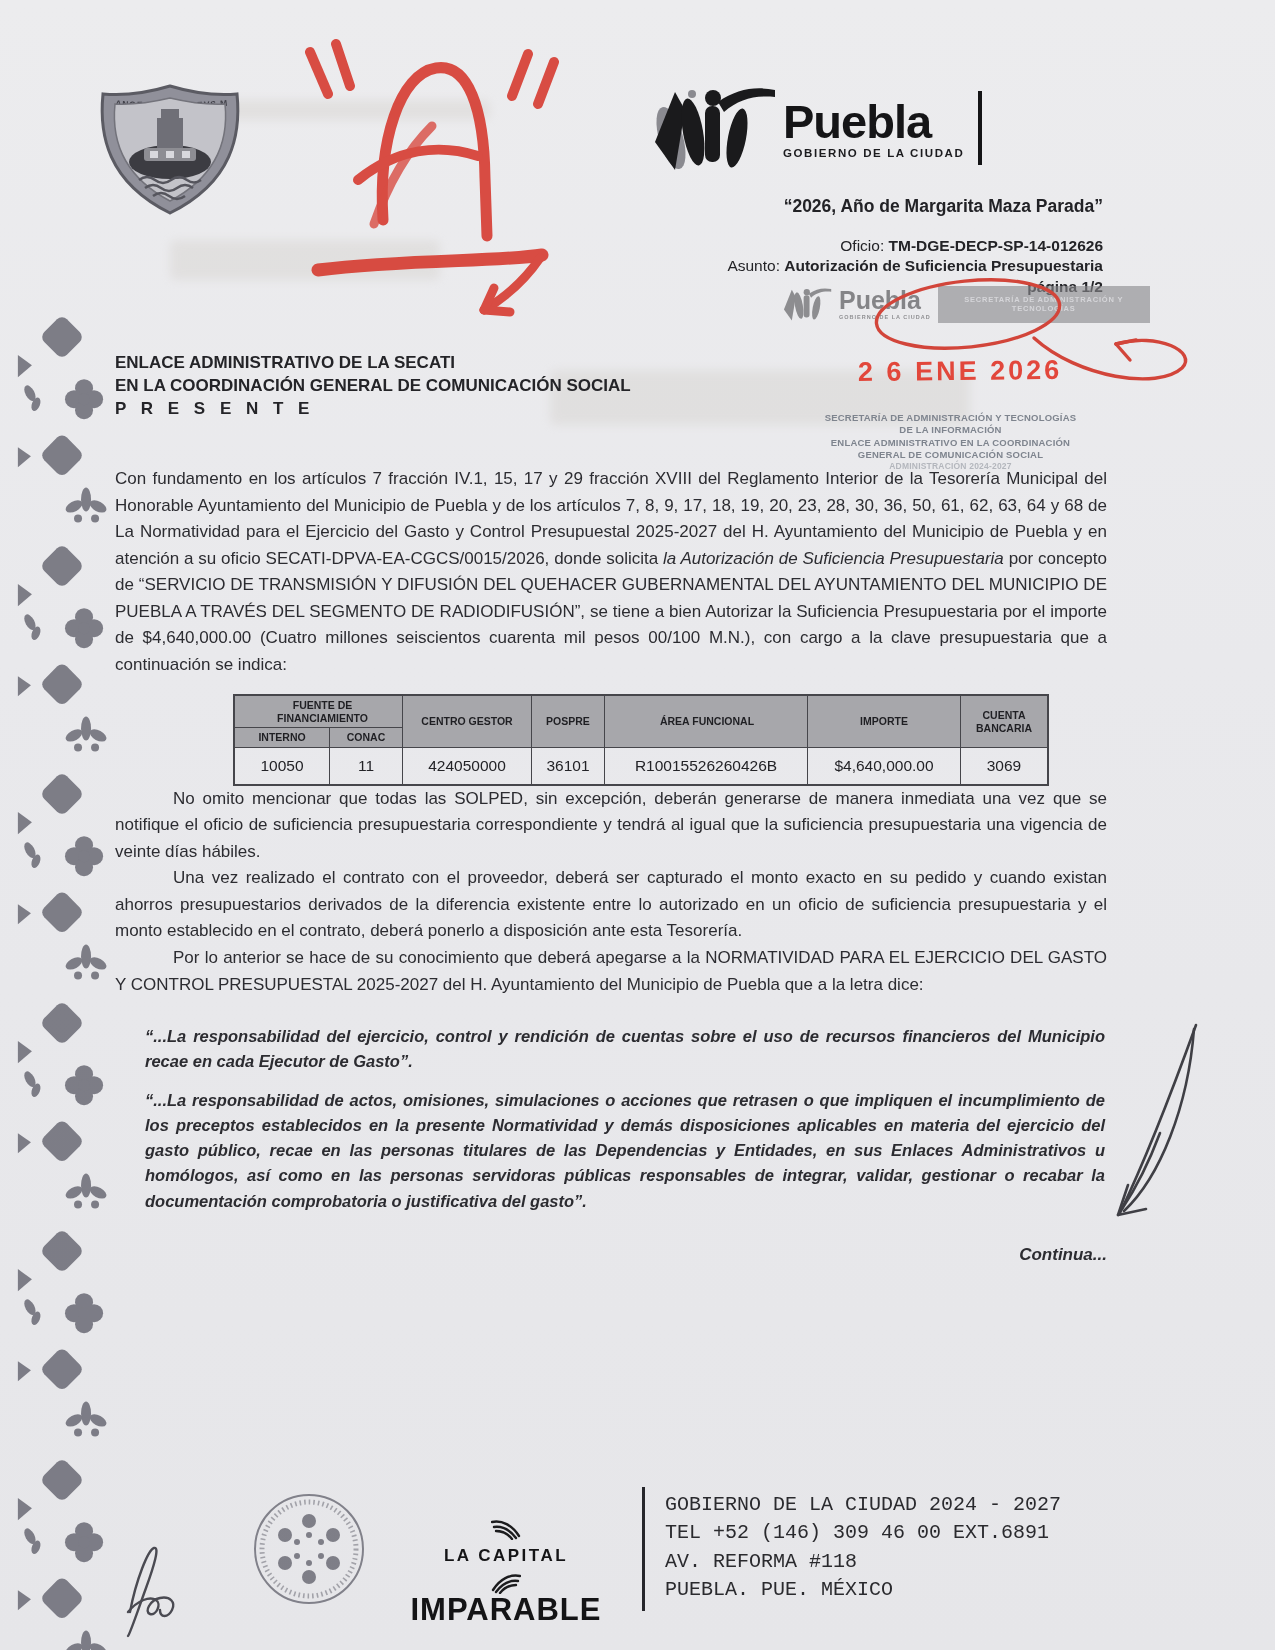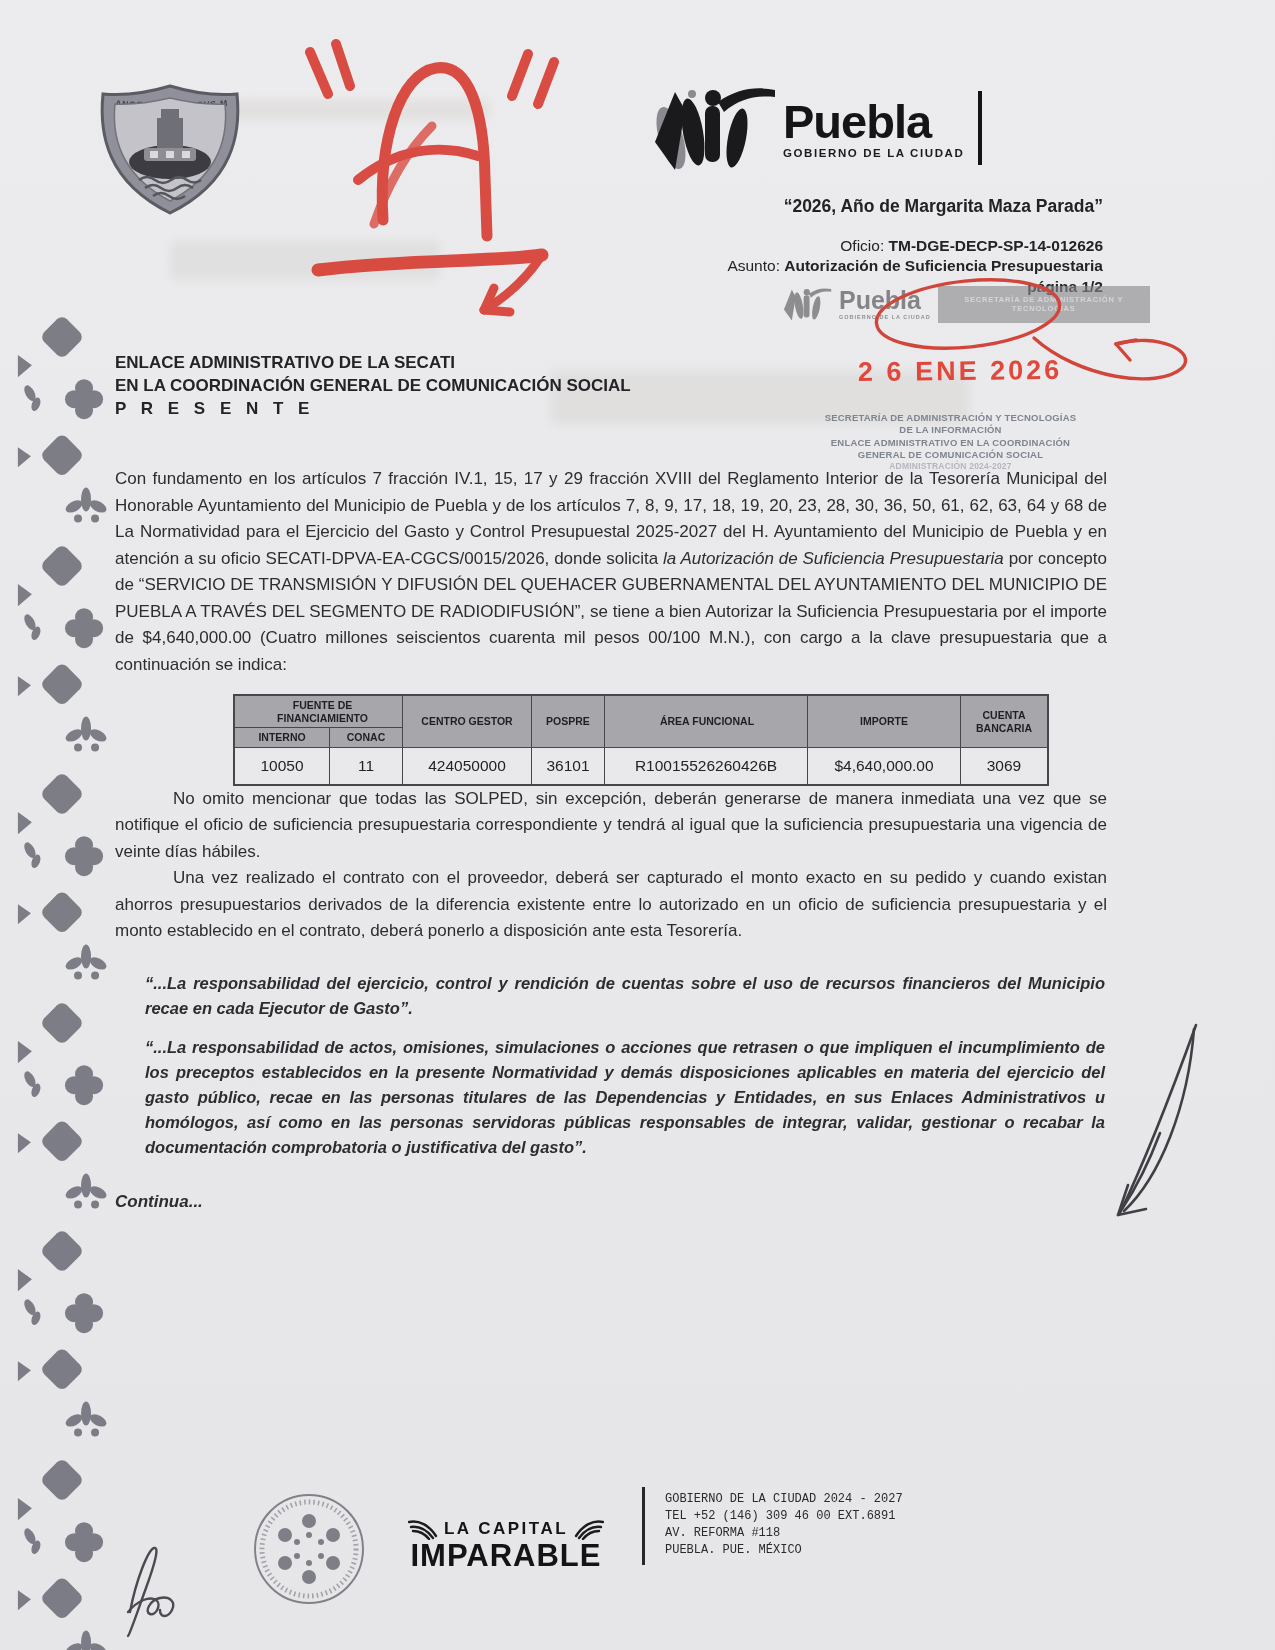--- a/index.html
+++ b/index.html
@@ -47,29 +47,29 @@
   .indent{text-indent:58px;}
   .p-table{margin:16px 0 0 118px;}
   table.budget{border-collapse:collapse;border:2px solid #46464b;}
   table.budget th,table.budget td{border:1.5px solid #46464b;text-align:center;vertical-align:middle;}
   table.budget th{background:#a7a7ab;font-size:10.5px;font-weight:700;padding:3px 5px;line-height:1.2;color:#1f1f23;}
   table.budget td{font-size:15.5px;padding:4px 7px;height:28px;color:#232327;}
   .mt26{margin-top:26px;}
   .mt24{margin-top:24px;}
   .quote{margin:26px 0 0 30px !important;width:960px;font-size:16.5px;font-weight:700;font-style:italic;line-height:1.52;}
   .quote.q2{margin-top:14px !important;}
-  .continua{margin-top:28px;font-style:italic;font-weight:700;font-size:17px;}
+  .continua{margin-top:28px;text-align:right;font-style:italic;font-weight:700;font-size:17px;}
   
   .signature{position:absolute;left:116px;top:1540px;}
   .seal{position:absolute;left:250px;top:1490px;opacity:.85;}
   .capital{position:absolute;left:378px;top:1518px;width:256px;text-align:center;color:#141416;}
-  .capital .row1{display:flex;align-items:center;justify-content:center;gap:6px;font-size:17px;font-weight:800;letter-spacing:2.5px;}
+  .capital .row1{display:flex;align-items:center;justify-content:center;gap:6px;font-size:17px;font-weight:800;letter-spacing:2.5px;flex-direction:column;}
   .capital .row2{font-size:31px;font-weight:800;letter-spacing:1px;line-height:1.05;}
   .address{position:absolute;left:642px;top:1487px;border-left:3px solid #26262b;padding:4px 0 6px 20px;
-    font-family:"Liberation Mono",monospace;font-size:12px;line-height:1.42;color:#2a2a2e;}
+    font-family:"Liberation Mono",monospace;font-size:20px;line-height:1.42;color:#2a2a2e;}
   .pen-arrow{position:absolute;left:1098px;top:1015px;}
 </style>
 </head>
 <body>
 
 <div class="page">
 
   <div class="ornament" id="ornament">
   <svg width="100" height="224.5" viewBox="0 0 96 224">
     <g fill="#74747e" opacity=".92">
@@ -360,20 +360,21 @@
             <td>R10015526260426B</td>
             <td>$4,640,000.00</td>
             <td>3069</td>
           </tr>
         </tbody>
       </table>
     </div>
 
     <p class="indent mt26">No omito mencionar que todas las SOLPED, sin excepción, deberán generarse de manera inmediata una vez que se notifique el oficio de suficiencia presupuestaria correspondiente y tendrá al igual que la suficiencia presupuestaria una vigencia de veinte días hábiles.</p>
     <p class="indent mt26">Una vez realizado el contrato con el proveedor, deberá ser capturado el monto exacto en su pedido y cuando existan ahorros presupuestarios derivados de la diferencia existente entre lo autorizado en un oficio de suficiencia presupuestaria y el monto establecido en el contrato, deberá ponerlo a disposición ante esta Tesorería.</p>
+    <p class="indent mt24">Por lo anterior se hace de su conocimiento que deberá apegarse a la NORMATIVIDAD PARA EL EJERCICIO DEL GASTO Y CONTROL PRESUPUESTAL 2025-2027 del H. Ayuntamiento del Municipio de Puebla que a la letra dice:</p>
     <p class="quote">“...La responsabilidad del ejercicio, control y rendición de cuentas sobre el uso de recursos financieros del Municipio recae en cada Ejecutor de Gasto”.</p>
     <p class="quote q2">“...La responsabilidad de actos, omisiones, simulaciones o acciones que retrasen o que impliquen el incumplimiento de los preceptos establecidos en la presente Normatividad y demás disposiciones aplicables en materia del ejercicio del gasto público, recae en las personas titulares de las Dependencias y Entidades, en sus Enlaces Administrativos u homólogos, así como en las personas servidoras públicas responsables de integrar, validar, gestionar o recabar la documentación comprobatoria o justificativa del gasto”.</p>
     <div class="continua">Continua...</div>
   </div>
 
   <svg class="pen-arrow" width="120" height="230" viewBox="0 0 120 230">
     <g stroke="#3f3f45" fill="none" stroke-width="2.6" stroke-linecap="round">
       <path d="M98,10 C72,82 44,152 22,198"></path>
       <path d="M96,14 C90,92 62,162 26,196"></path>
       <path d="M62,118 C50,150 36,176 24,194"></path>

